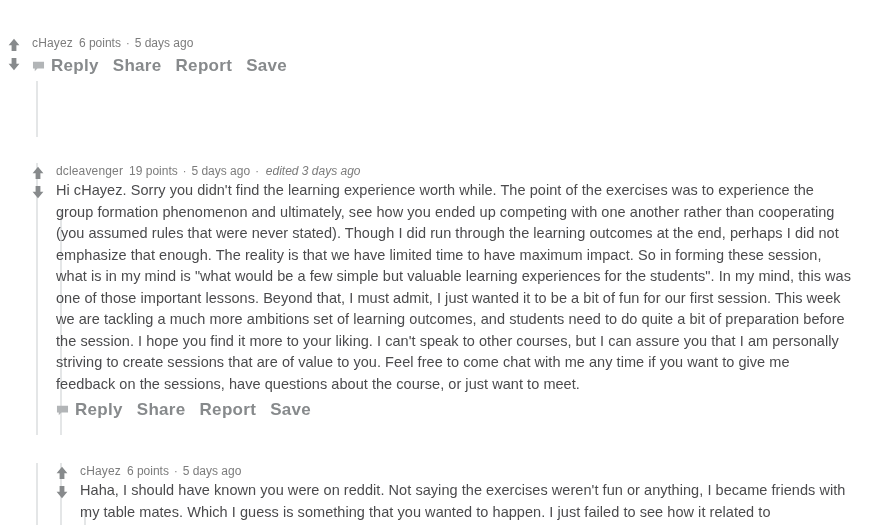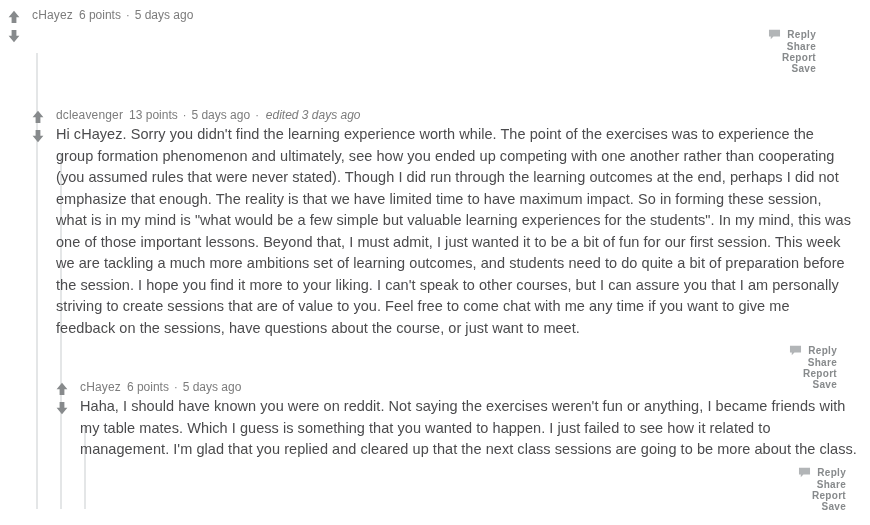--- a/index.html
+++ b/index.html
@@ -60,20 +60,21 @@
   }
 
   .meta {
     font-size: 12px;
     line-height: 16px;
     color: #7c7c7c;
     white-space: nowrap;
     height: 16px;
     display: flex;
     align-items: flex-start;
+    margin-top: 28px;
   }
   .meta .author {
     color: #7c7c7c;
     font-size: 12px;
     letter-spacing: 0.15px;
   }
   .meta .points { margin-left: 6px; }
   .meta .dot {
     margin: 0 5px;
     font-size: 11px;
@@ -86,27 +87,26 @@
   .ctext {
     font-size: 14.5px;
     line-height: 21.5px;
     color: #4b4b4d;
     letter-spacing: 0.05px;
     padding-top: 1px;
   }
 
   .actions {
     display: flex;
-    align-items: flex-end;
-    font-size: 10px;
+    align-items: flex-start;
+    font-size: 17px;
     font-weight: bold;
     color: #878a8c;
     letter-spacing: 0.3px;
     padding-top: 5px;
-    flex-direction: column;
   }
   .actions .act {
     margin-right: 14px;
     cursor: pointer;
     white-space: nowrap;
   }
   .reply-group {
     display: flex;
     align-items: center;
     margin-right: 14px;
@@ -196,21 +196,21 @@
       <span class="vote-arrow vote-down">
         <svg viewBox="0 0 16 16" width="16" height="16">
             <path d="M8 14.2 L2.6 7.8 H5.6 V2 H10.4 V7.8 H13.4 Z" fill="#878a8c"></path>
           </svg>
       </span>
     </div>
 
     <div class="body-col">
       <div class="meta">
         <span class="author">dcleavenger</span>
-        <span class="points">13 points</span>
+        <span class="points">19 points</span>
         <span class="dot">·</span>
         <span class="time">5 days ago</span>
         <span class="dot">·</span>
         <span class="edited">edited 3 days ago</span>
       </div>
       <div class="ctext">Hi cHayez. Sorry you didn't find the learning experience worth while. The point of the exercises was to experience the group formation phenomenon and ultimately, see how you ended up competing with one another rather than cooperating (you assumed rules that were never stated). Though I did run through the learning outcomes at the end, perhaps I did not emphasize that enough. The reality is that we have limited time to have maximum impact. So in forming these session, what is in my mind is "what would be a few simple but valuable learning experiences for the students". In my mind, this was one of those important lessons. Beyond that, I must admit, I just wanted it to be a bit of fun for our first session. This week we are tackling a much more ambitions set of learning outcomes, and students need to do quite a bit of preparation before the session. I hope you find it more to your liking. I can't speak to other courses, but I can assure you that I am personally striving to create sessions that are of value to you. Feel free to come chat with me any time if you want to give me feedback on the sessions, have questions about the course, or just want to meet.</div>
       <div class="actions">
         <span class="reply-group">
           <span class="bubble-icon">
             <svg viewBox="0 0 16 16" width="13" height="13">

